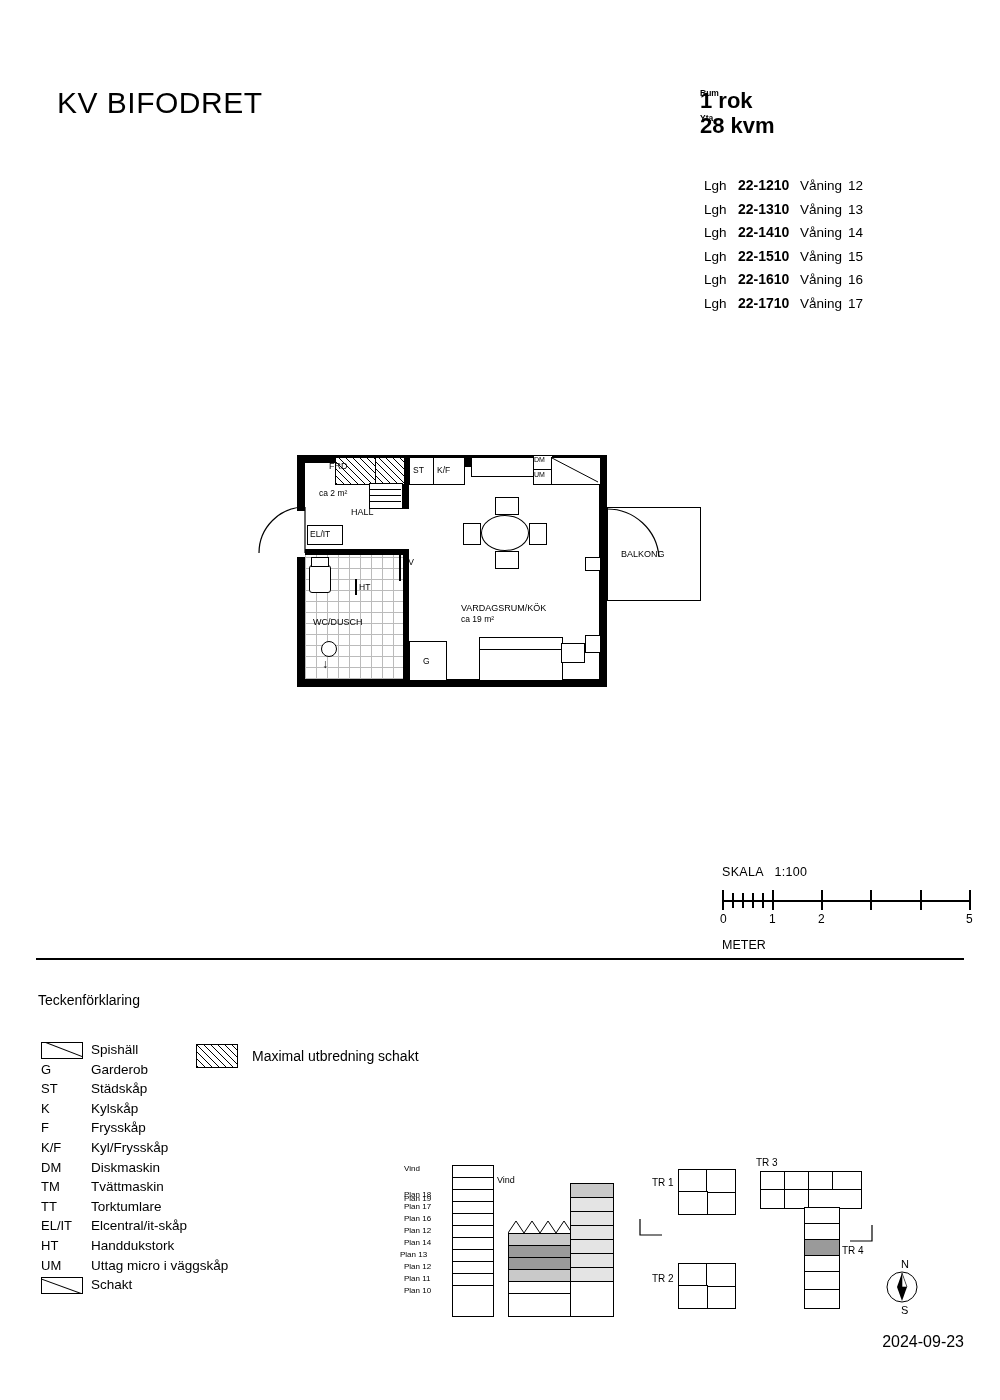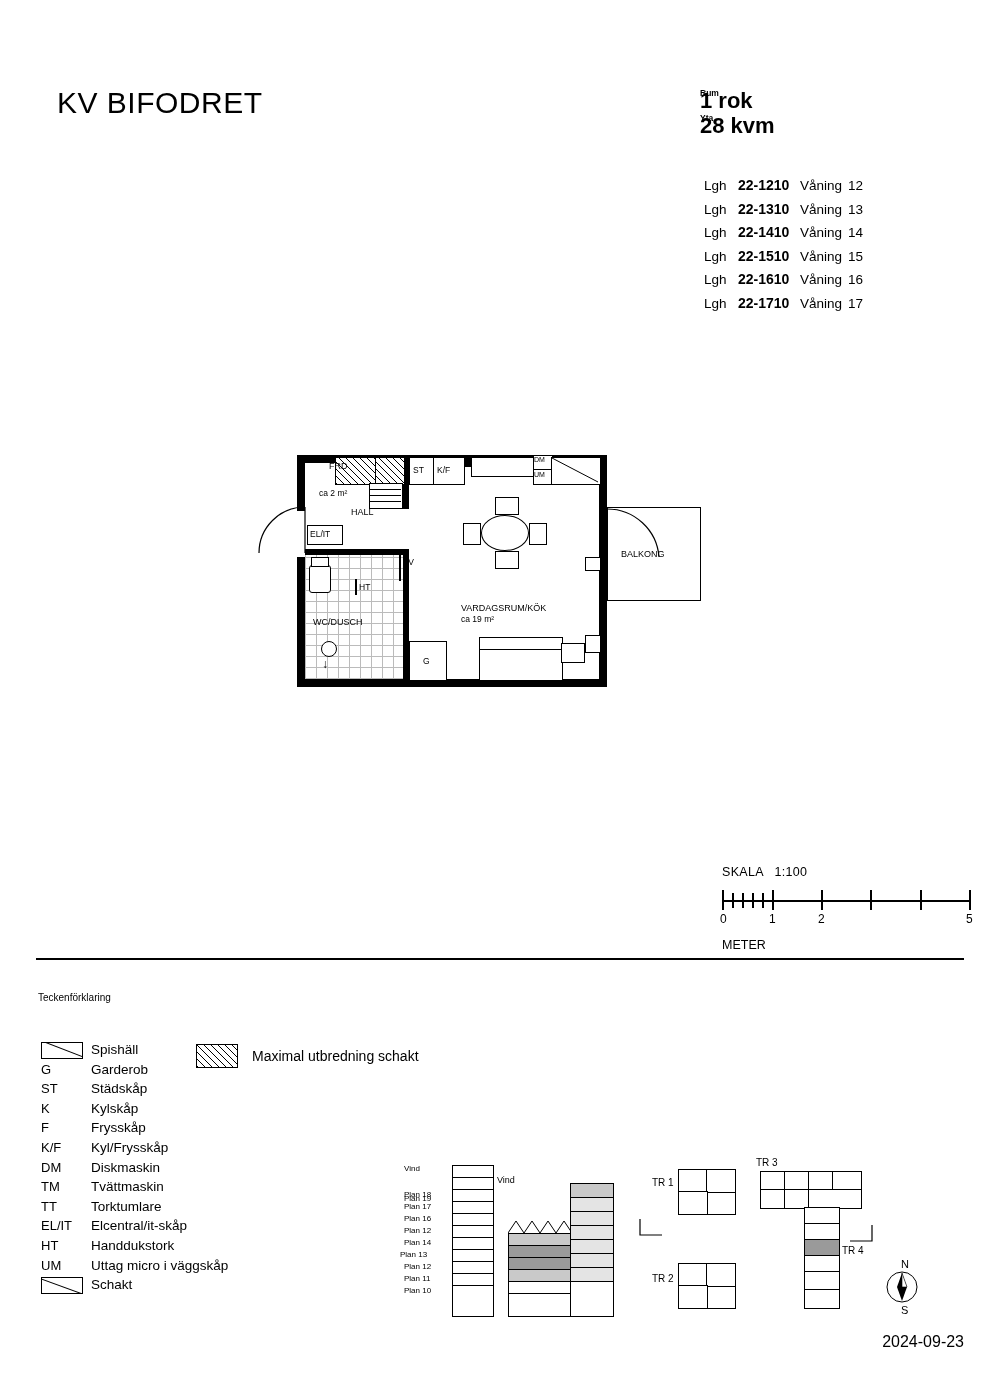--- a/index.html
+++ b/index.html
@@ -54,21 +54,21 @@
   .scale-bar{position:relative;margin-top:10px;height:22px;}
   .scale-line{position:absolute;left:0;top:11px;width:248px;height:1.5px;background:#000;}
   .tick{position:absolute;width:1.5px;background:#000;}
   .scale-nums{position:relative;height:16px;font-size:12px;margin-top:1px;}
   .scale-nums span{position:absolute;}
   .meter{font-size:12.5px;margin-top:10px;}
 
   .divider{position:absolute;left:36px;top:958px;width:928px;height:1.5px;background:#000;}
 
   
-  .legend-title{position:absolute;left:38px;top:992px;font-size:10px;}
+  .legend-title{position:absolute;left:38px;top:992px;font-size:14px;}
   .legend{position:absolute;left:41px;top:1042px;font-size:13.5px;}
   .leg-row{display:flex;height:19.6px;}
   .leg-key{width:50px;font-size:13px;}
   .leg-txt{}
   .sym-spis{width:40px;height:15px;border:1px solid #000;position:relative;overflow:hidden;}
   .sym-spis:after{content:"";position:absolute;left:-4px;top:-4px;width:54px;height:1px;background:#000;transform:rotate(21deg);transform-origin:left top;}
   .sym-schakt{width:40px;height:15px;border:1px solid #000;position:relative;overflow:hidden;}
   .sym-schakt:after{content:"";position:absolute;left:-2px;top:0;width:50px;height:1px;background:#000;transform:rotate(20deg);transform-origin:left top;}
   .legend2{position:absolute;left:196px;top:1044px;display:flex;align-items:center;font-size:14px;}
   .sym-hatch{width:40px;height:22px;border:1px solid #000;background:repeating-linear-gradient(45deg,#000 0 1px,#fff 1px 5px);margin-right:14px;}

